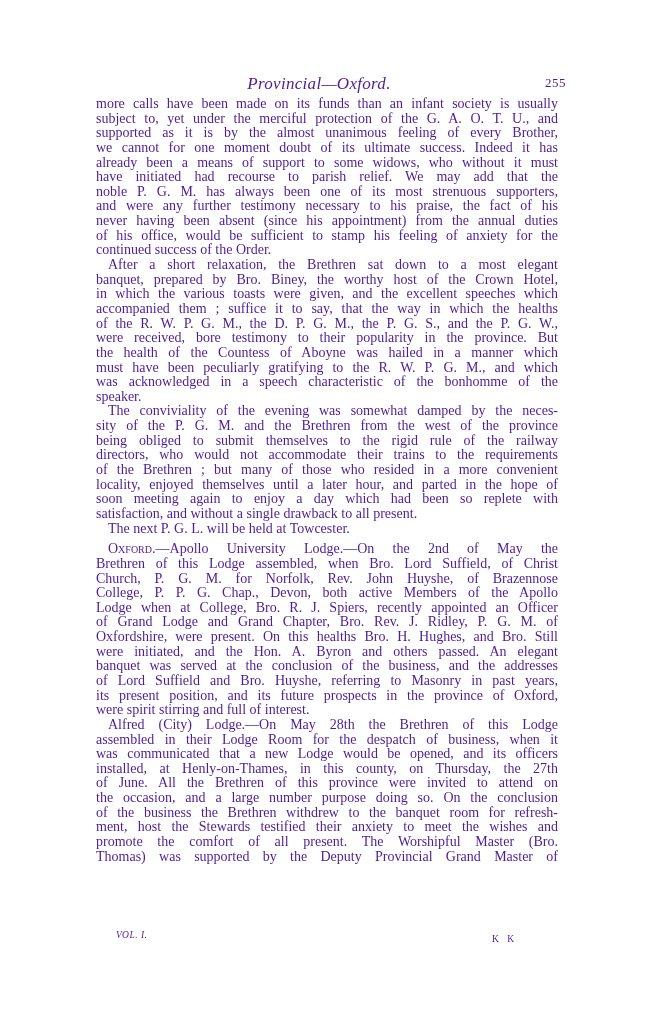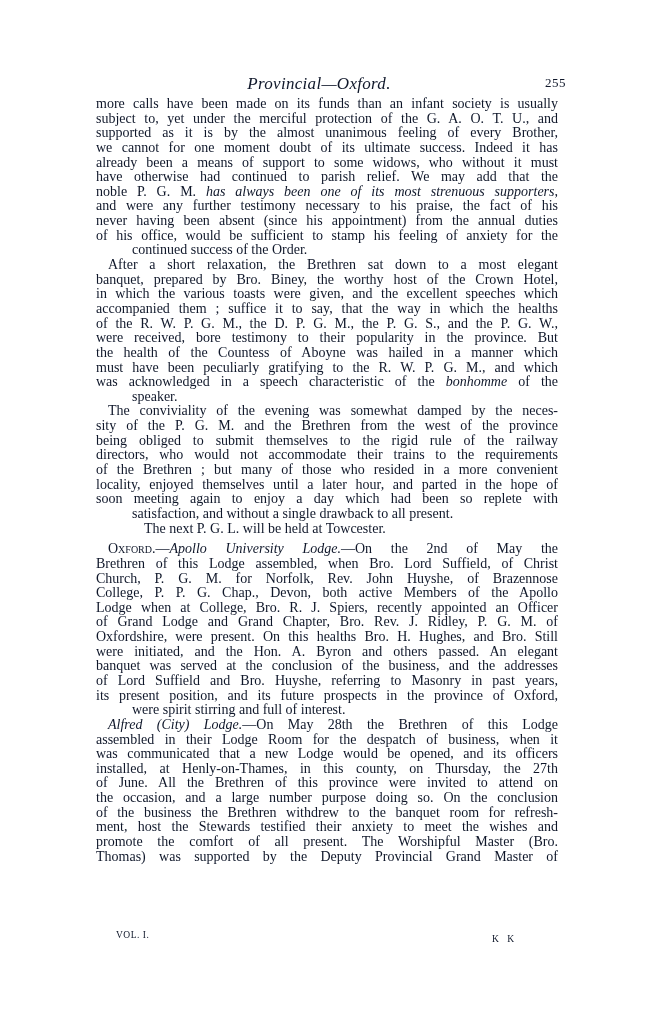--- a/index.html
+++ b/index.html
@@ -1,67 +1,67 @@
 <!DOCTYPE html>
 <html><head>
 <meta charset="utf-8">
 <style>
   html, body { margin: 0; padding: 0; background: #ffffff; }
   body { width: 668px; height: 1022px; position: relative; overflow: hidden; }
   .page {
     position: absolute; left: 0; top: 0; width: 602px; height: 1022px;
     font-family: "Liberation Serif", "DejaVu Serif", serif;
-    color: #0f172a;
+    color: #4c1d95;
   }
   .running-head {
     position: absolute; top: 74px; left: 104px; width: 462px; height: 20px;
   }
   .running-title {
     position: absolute; left: 0; right: 0; text-align: center;
     font-style: italic; font-size: 17px; letter-spacing: 0.3px; top: 0;
     padding-right: 32px;
   }
   .page-number {
     position: absolute; right: 0; top: 1px; font-size: 13px; letter-spacing: 0.5px;
   }
   .body-text {
     position: absolute; top: 97px; left: 96px; width: 462px;
     font-size: 14px; line-height: 14.65px;
   }
   .line {
     display: block; white-space: nowrap; text-align: justify;
     text-align-last: justify; height: 14.65px;
   }
-  .line.last { text-align-last: left; margin-left: 36px; }
+  .line.last { text-align-last: left; }
   .line.indent { padding-left: 12px; }
   .sc { font-variant: small-caps; }
-  .it { font-style: italic; }
+  .it { }
   .footer {
     position: absolute; top: 930px; left: 104px; width: 462px; height: 14px;
     font-size: 9.5px;
   }
-  .footer-left { position: absolute; left: 12px; top: 0; letter-spacing: 0.5px; }
+  .footer-left { position: absolute; left: 12px; top: 0; font-style: italic; letter-spacing: 0.5px; }
   .footer-right { position: absolute; left: 388px; top: 4px; letter-spacing: 3px; }
 </style>
 </head>
 <body>
 
 <div class="page">
   <div class="running-head">
     <div class="running-title">Provincial—Oxford.</div>
     <div class="page-number">255</div>
   </div>
 
   <div class="body-text" id="body-text">
       <span class="line">more calls have been made on its funds than an infant society is usually</span>
       <span class="line">subject to, yet under the merciful protection of the G. A. O. T. U., and</span>
       <span class="line">supported as it is by the almost unanimous feeling of every Brother,</span>
       <span class="line">we cannot for one moment doubt of its ultimate success.   Indeed it has</span>
       <span class="line">already been a means of support to some widows, who without it must</span>
-      <span class="line">have otherwise had continued to parish relief.   We may add that the</span>
+      <span class="line">have initiated had recourse to parish relief.   We may add that the</span>
       <span class="line"><span>noble P. G. M. </span><span class="it">has always been one of its most strenuous supporters</span><span>,</span></span>
       <span class="line">and were any further testimony necessary to his praise, the fact of his</span>
       <span class="line">never having been absent (since his appointment) from the annual duties</span>
       <span class="line">of his office, would be sufficient to stamp his feeling of anxiety for the</span>
       <span class="line last">continued success of the Order.</span>
       <span class="line indent">After a short relaxation, the Brethren sat down to a most elegant</span>
       <span class="line">banquet, prepared by Bro. Biney, the worthy host of the Crown Hotel,</span>
       <span class="line">in which the various toasts were given, and the excellent speeches which</span>
       <span class="line">accompanied them ; suffice it to say, that the way in which the healths</span>
       <span class="line">of the R. W. P. G. M., the D. P. G. M., the P. G. S., and the P. G. W.,</span>

